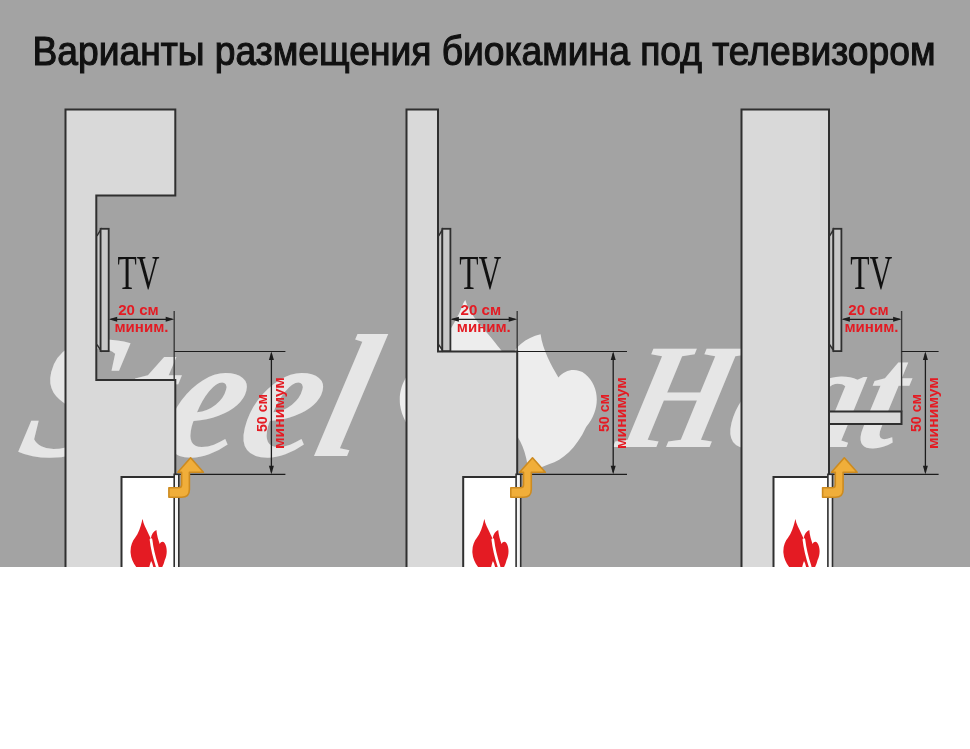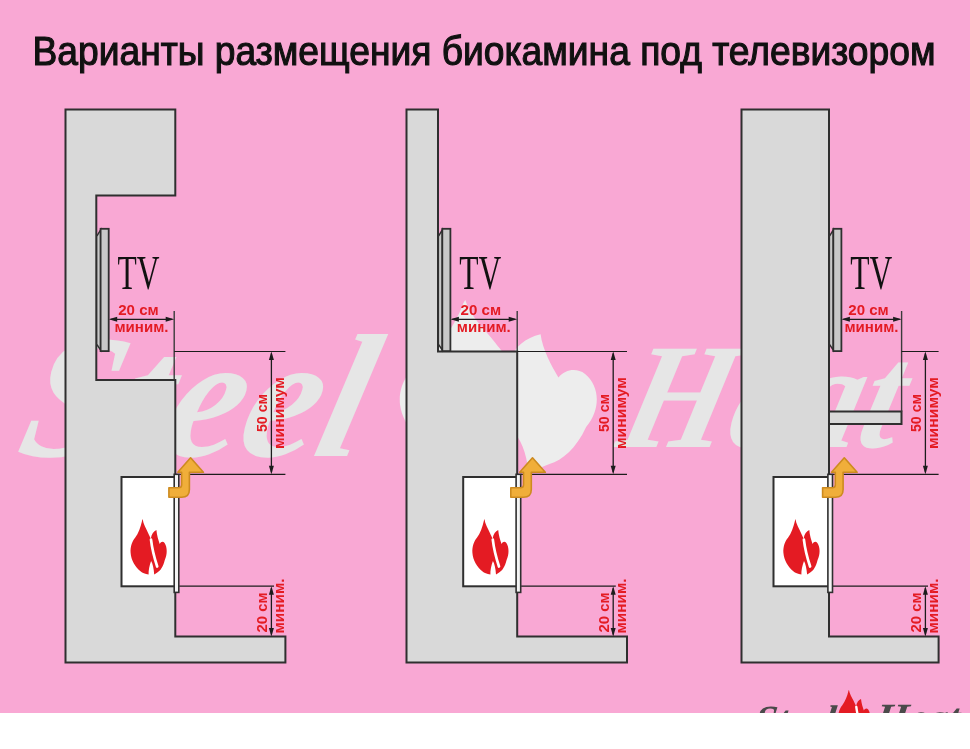--- a/index.html
+++ b/index.html
@@ -1,17 +1,17 @@
 <!DOCTYPE html>
 <html lang="ru"><head>
 <meta charset="utf-8">
 <title>Варианты размещения биокамина под телевизором</title>
 <style>
   html,body{margin:0;padding:0;background:#ffffff}
-  .page{position:relative;width:970px;height:713px;background:#f9a8d4;
+  .page{position:relative;width:970px;height:567px;background:#a3a3a3;
         overflow:hidden;font-family:"Liberation Sans",sans-serif}
 </style>
 </head>
 <body>
 <div class="page">
 <svg width="970" height="749" viewBox="0 0 970 749" xmlns="http://www.w3.org/2000/svg" font-family="Liberation Sans, sans-serif" style="position:absolute;left:0;top:0">
 
 <g>
         <text x="484" y="64.6" text-anchor="middle" stroke="#111" stroke-width="1.15" font-size="40" fill="#111" textLength="903" lengthAdjust="spacingAndGlyphs">Варианты размещения биокамина под телевизором</text>
       </g>

